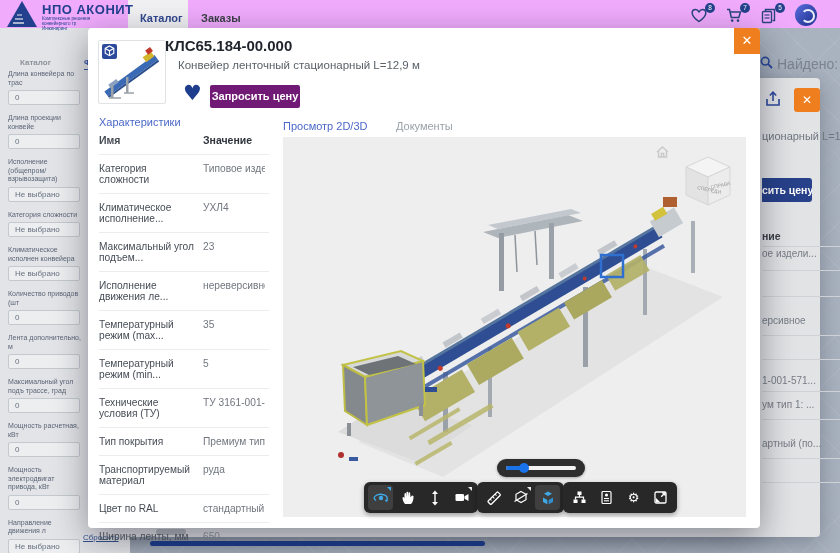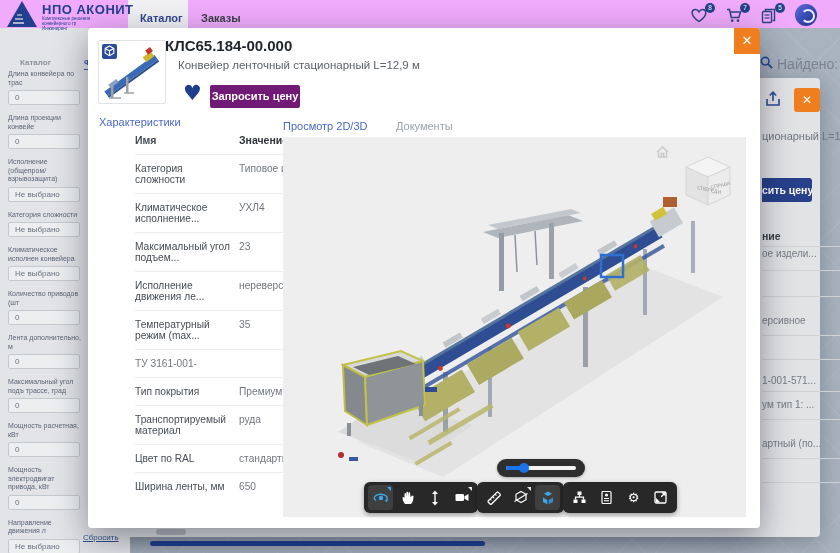--- a/index.html
+++ b/index.html
@@ -63,21 +63,21 @@
   #modal-close { right:0; top:0; width:26px; height:26px; background:#ef7f1e; border-radius:0 4px 0 0;
     color:#fff; text-align:center; line-height:26px; font-size:13px; }
   #thumb { left:10px; top:12px; width:68px; height:64px; border:1px solid #e0e2e5; border-radius:2px; background:#fff; }
   #thumb-badge { left:3px; top:3px; width:15px; height:15px; background:#2b4a9b; border-radius:2px; }
   #p-title { left:77px; top:9px; font-size:15px; font-weight:bold; color:#1f242c; }
   #p-subtitle { left:90px; top:31px; font-size:11.5px; color:#5b6168; }
   #fav-heart { left:95px; top:53px; font-size:21px; color:#1e3d8c; font-family:"DejaVu Sans",sans-serif; }
   #price-btn { left:122px; top:57px; width:90px; height:23px; background:#701a75; border-radius:2px;
     color:#fff; font-size:11px; font-weight:bold; text-align:center; line-height:23px; }
   #char-title { left:11px; top:88px; font-size:11px; color:#4a67c8; }
-  #char-table { left:11px; top:100px; width:170px;margin-left:36px; }
+  #char-table { left:11px; top:100px; width:170px; }
   .t-head { display:flex; font-size:10.5px; font-weight:bold; color:#2e333b; padding:6px 0 8px; }
   .t-row { display:flex; font-size:10.2px; border-top:1px solid #ececec; padding:8px 0; }
   .t-name { width:104px; color:#464c55; padding-right:4px; }
   .t-val { width:62px; color:#71767e; white-space:nowrap; overflow:hidden; }
   .tabs { left:195px; top:88px; }
   .tab { display:inline-block; font-size:11px; margin-right:24px; padding-bottom:5px; }
   .tab.on { color:#4a67c8; border-bottom:2px solid #4a67c8; }
   .tab.off { color:#9aa0a8; }
   #viewer { left:195px; top:109px; width:463px; height:380px; background:#eeeeef; }
 
@@ -269,20 +269,25 @@
         </div>
         <div class="t-row">
           <span class="t-name">Исполнение движения ле...</span>
           <span class="t-val">нереверсивное</span>
         </div>
         <div class="t-row">
           <span class="t-name">Температурный режим (max...</span>
           <span class="t-val">35</span>
         </div>
         <div class="t-row">
+          <span class="t-name">Температурный режим (min...</span>
+          <span class="t-val">5</span>
+        </div>
+        <div class="t-row">
+          <span class="t-name">Технические условия (ТУ)</span>
           <span class="t-val">ТУ 3161-001-5...</span>
         </div>
         <div class="t-row">
           <span class="t-name">Тип покрытия</span>
           <span class="t-val">Премиум тип ...</span>
         </div>
         <div class="t-row">
           <span class="t-name">Транспортируемый материал</span>
           <span class="t-val">руда</span>
         </div>

